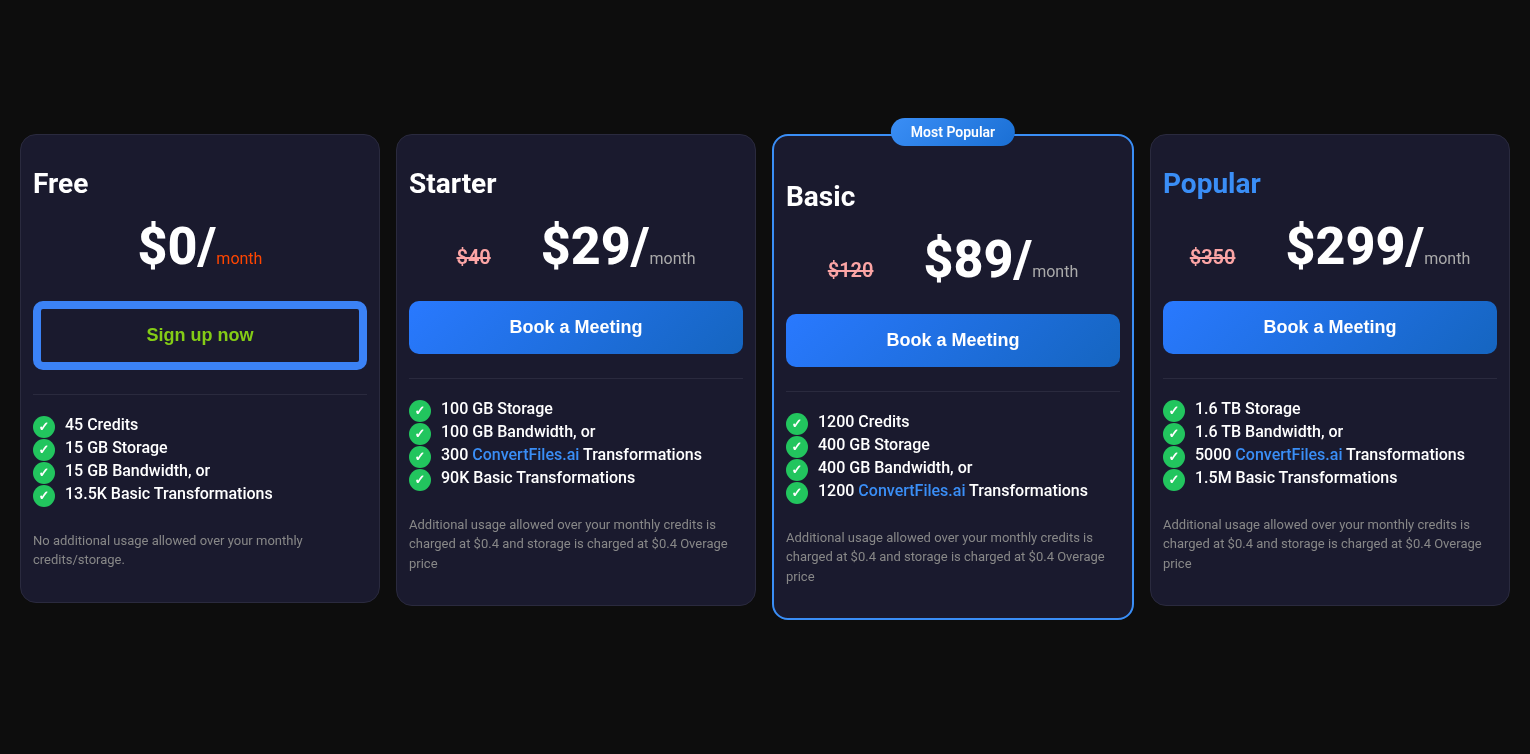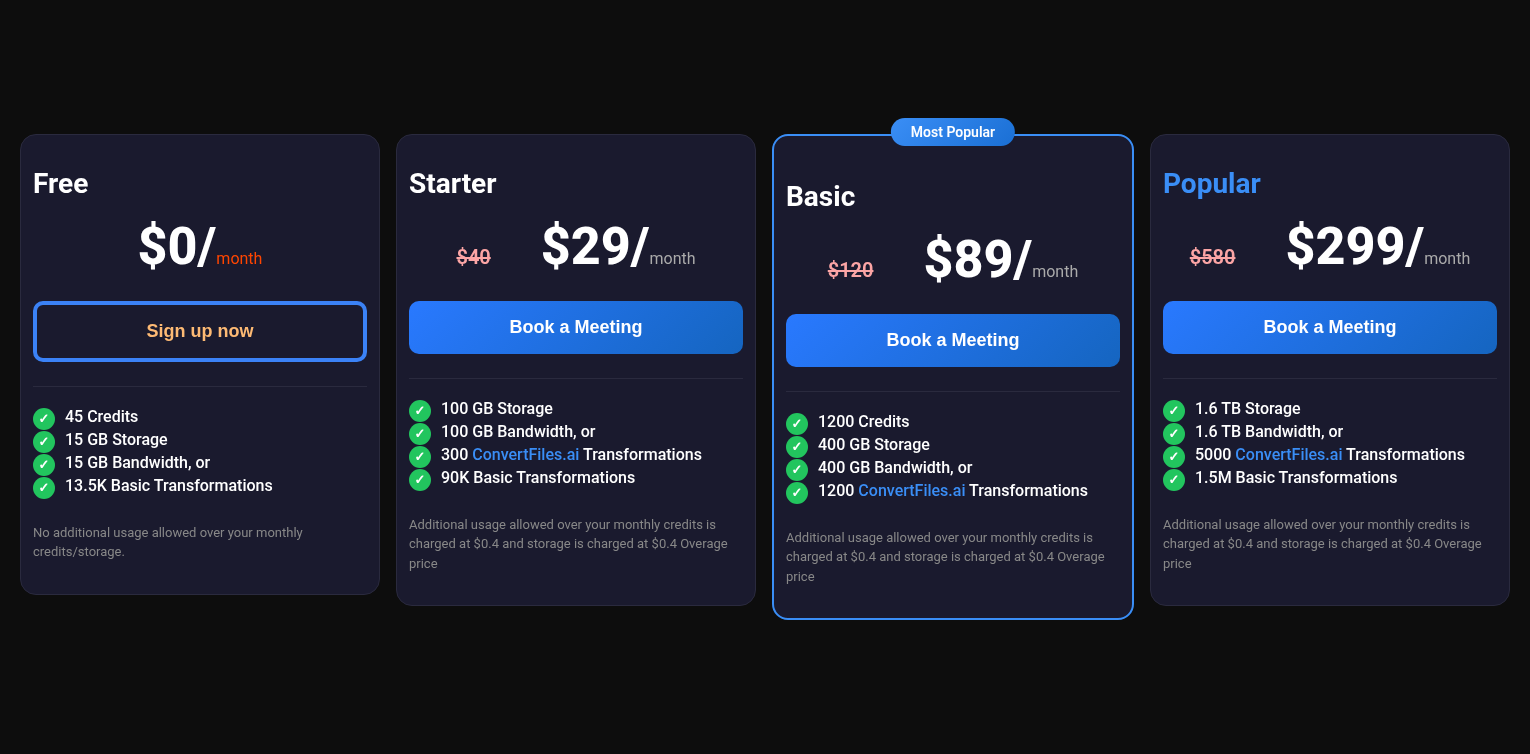--- a/index.html
+++ b/index.html
@@ -109,22 +109,22 @@
       border-radius: 10px;
       font-size: 18px;
       font-weight: 700;
       cursor: pointer;
       margin-bottom: 24px;
       border: none;
     }
 
     .cta-outline {
       background: transparent;
-      border: 4px solid #3b82f6;
-      color: #fdba74;
+      border: 8px solid #3b82f6;
+      color: #84cc16;
     }
 
     .cta-solid {
       background: linear-gradient(135deg, #2979ff, #1565c0);
       color: #ffffff;
     }
 
     .divider {
       border: none;
       border-top: 1px solid #2a2a3e;
@@ -238,21 +238,21 @@
         <li class="feature-item">
         <span class="check-icon"></span>
         <span>400 GB Bandwidth, or</span>
         </li>
         <li class="feature-item">
         <span class="check-icon"></span>
         <span>1200 <a class="feature-link" href="#">ConvertFiles.ai</a> Transformations</span>
         </li>
       </ul><p class="footer-note">Additional usage allowed over your monthly credits is charged at $0.4 and storage is charged at $0.4 Overage price</p></div>
     <div class="plan-card"><div class="plan-name premium-name">Popular</div><div class="price-row">
-        <span class="price-original">$580</span>
+        <span class="price-original">$350</span>
         <span class="price-current">$299/<span class="price-period">month</span></span>
       </div><button class="cta-button cta-solid">Book a Meeting</button><hr class="divider"><ul class="features-list">
         <li class="feature-item">
         <span class="check-icon"></span>
         <span>1.6 TB Storage</span>
         </li>
         <li class="feature-item">
         <span class="check-icon"></span>
         <span>1.6 TB Bandwidth, or</span>
         </li>

